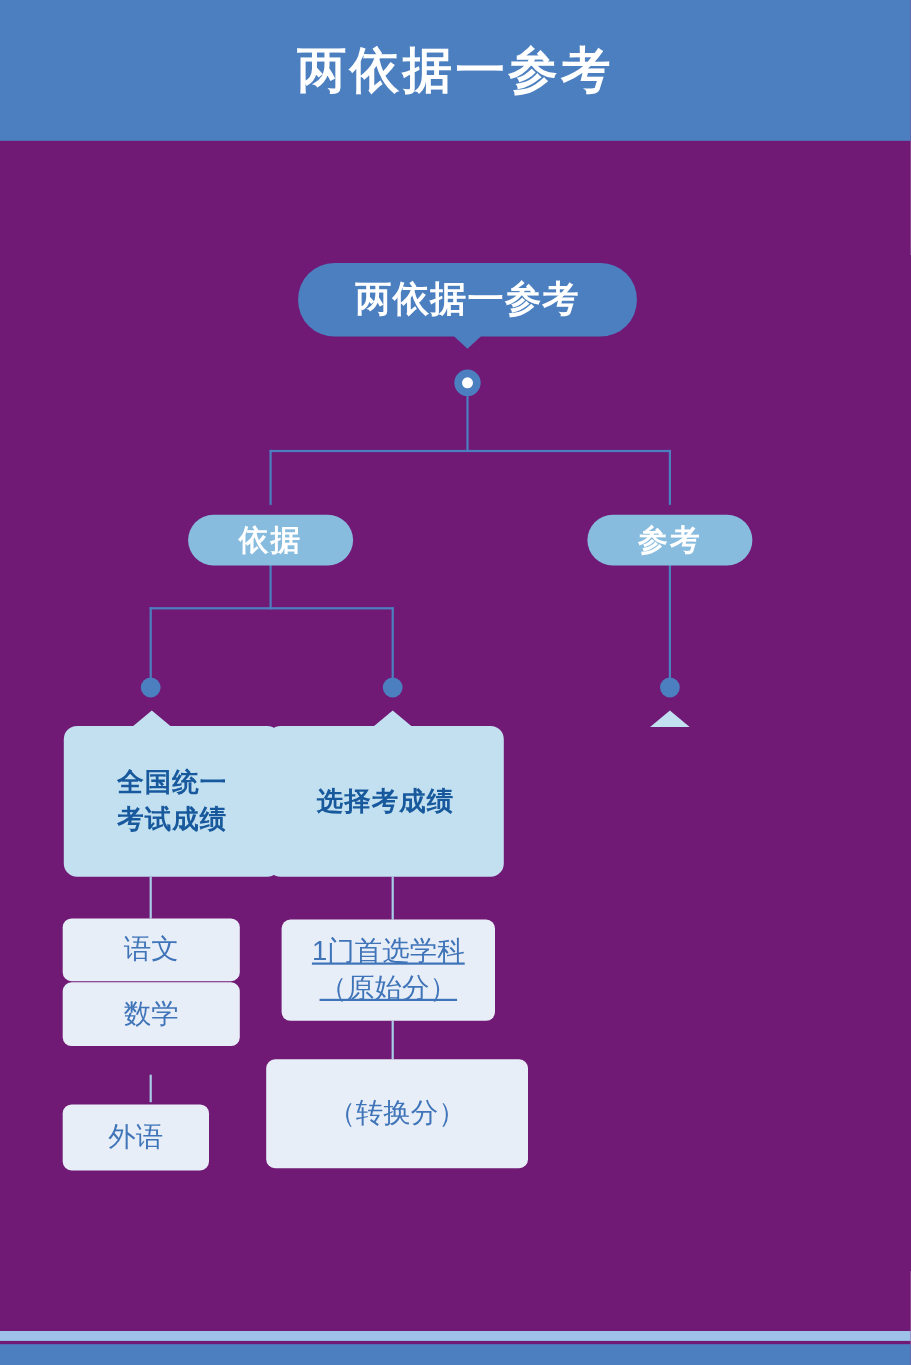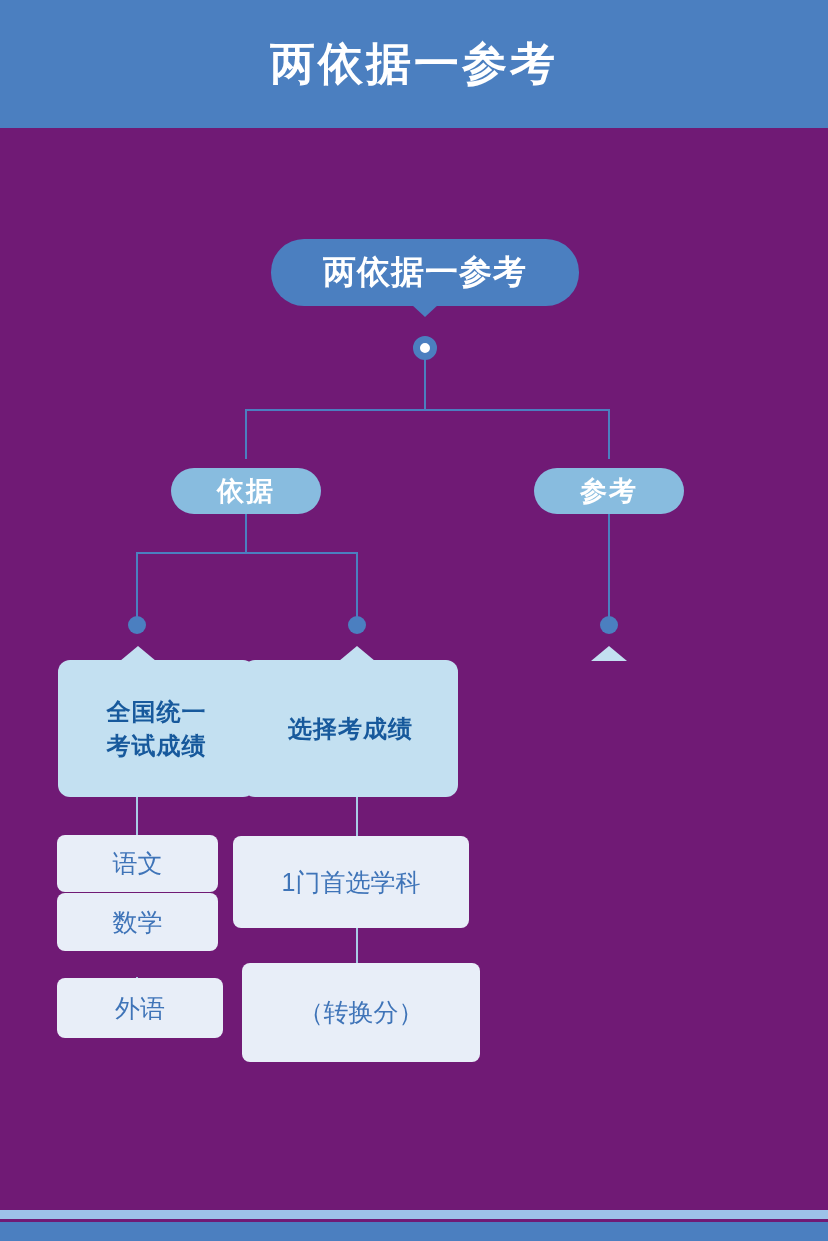--- a/index.html
+++ b/index.html
@@ -81,22 +81,22 @@
   .ll-2a{left:356px;top:797px;height:39px;}
   .ll-2b{left:356px;top:928px;height:35px;}
   
   .subbox{
     position:absolute;background:#e8eef8;border-radius:8px;
     display:flex;flex-direction:column;align-items:center;justify-content:center;
     color:#3f74b8;font-size:25px;line-height:33px;text-align:center;
   }
   .sb-1{left:57px;top:835px;width:161px;height:57px;}
   .sb-2{left:57px;top:893px;width:161px;height:58px;}
-  .sb-3{left:57px;top:978px;width:166px;height:60px;}
-  .sb-4{left:233px;top:836px;width:236px;height:92px;}
+  .sb-3{left:57px;top:1004px;width:133px;height:60px;}
+  .sb-4{left:256px;top:836px;width:194px;height:92px;text-decoration:underline;}
   .sb-5{left:242px;top:963px;width:238px;height:99px;}
   
   .stripe-light{position:absolute;left:0;top:1210px;width:828px;height:9px;background:#9dc1e8;}
   .stripe-dark {position:absolute;left:0;top:1222px;width:828px;height:19px;background:#4b7fc0;}
 </style>
 </head>
 <body>
 
 <div class="canvas">
 
@@ -154,20 +154,21 @@
     <span>语文</span>
   </div>
   <div class="subbox sb-2">
     <span>数学</span>
   </div>
   <div class="subbox sb-3">
     <span>外语</span>
   </div>
   <div class="subbox sb-4">
     <span>1门首选学科</span>
+    <span>（原始分）</span>
   </div>
   <div class="subbox sb-5">
     <span>（转换分）</span>
   </div>
 
   <div class="stripe-light"></div>
   <div class="stripe-dark"></div>
 
 </div>
 

